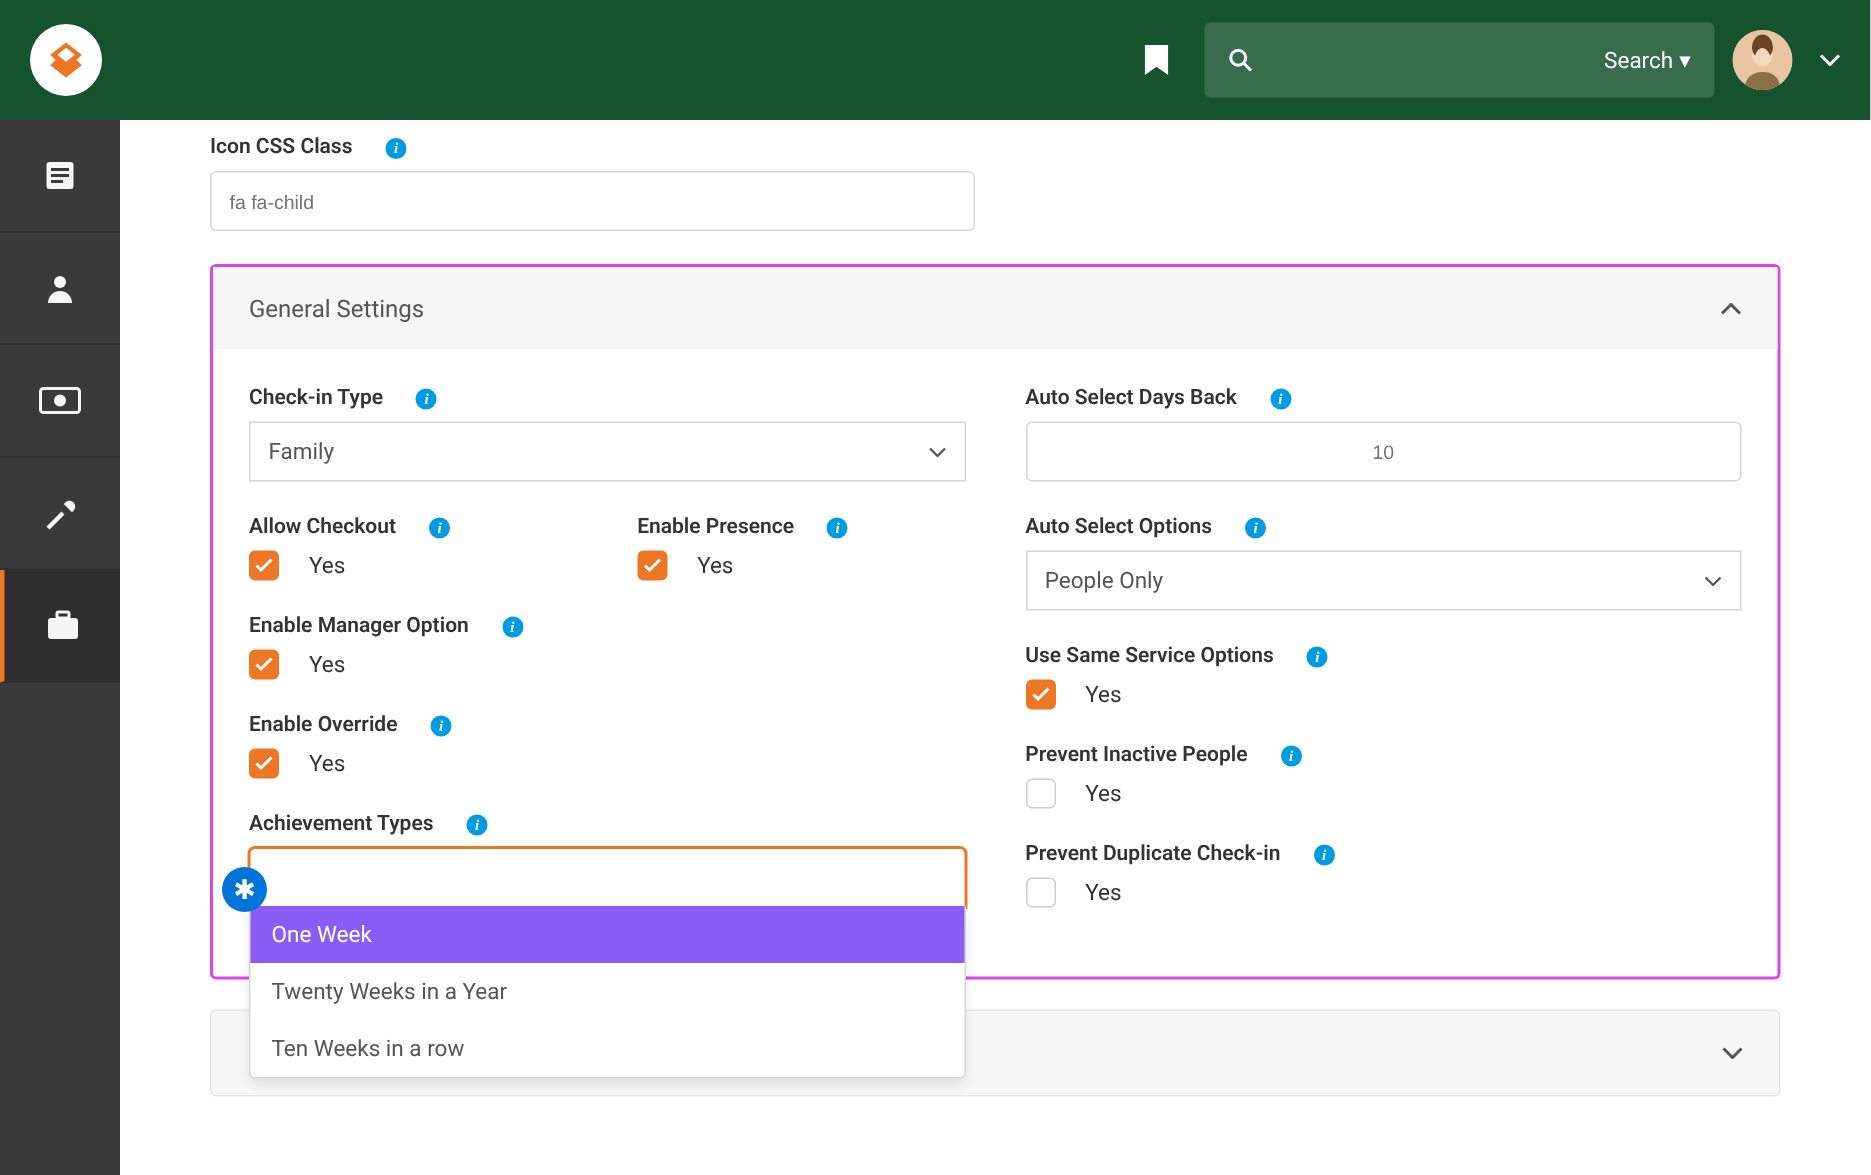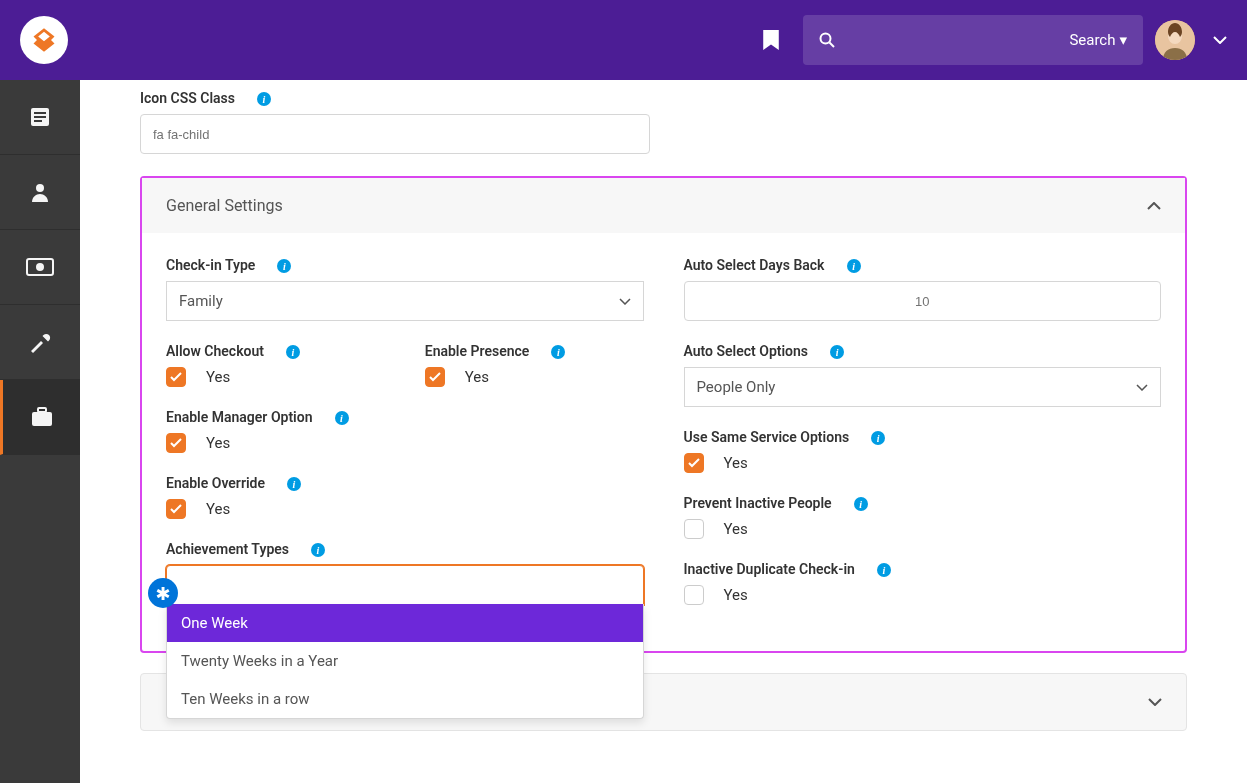--- a/index.html
+++ b/index.html
@@ -1,19 +1,19 @@
 <!DOCTYPE html>
 <html><head>
 <meta charset="utf-8">
 <style>
 * { box-sizing: border-box; margin: 0; padding: 0; }
 body { font-family: -apple-system, BlinkMacSystemFont, "Segoe UI", Roboto, Helvetica, Arial, sans-serif; background: #fff; color: #333; font-size: 14px; }
 
 
-.header { background: #4c1d95; height: 80px; display: flex; align-items: center; padding: 0 20px; gap: 12px; }
+.header { background: #14532d; height: 80px; display: flex; align-items: center; padding: 0 20px; gap: 12px; }
 .logo { width: 48px; height: 48px; background: #fff; border-radius: 50%; display: flex; align-items: center; justify-content: center; color: #ee7725; font-weight: bold; }
 .header-spacer { flex: 1; }
 .bookmark { color: #fff; font-size: 18px; padding: 0 12px; cursor: pointer; }
 .search-bar { background: rgba(255,255,255,0.15); height: 50px; width: 340px; border-radius: 4px; display: flex; align-items: center; padding: 0 16px; gap: 12px; color: #fff; }
 .search-bar input { background: transparent; border: none; outline: none; color: #fff; flex: 1; font-size: 14px; }
 .search-label { color: #fff; font-size: 15px; cursor: pointer; display: flex; align-items: center; gap: 4px; }
 .avatar { width: 40px; height: 40px; border-radius: 50%; background: linear-gradient(135deg,#e8b896,#d4a076); display:flex; align-items:center; justify-content:center; overflow:hidden; }
 .avatar svg { width:40px; height:40px; }
 .chev { color: #fff; font-size: 14px; cursor: pointer; padding-left:6px; }
 
@@ -44,21 +44,21 @@
 .check-text { font-size: 15px; color: #333; }
 
 .inner-row { display: flex; gap: 40px; }
 .inner-col { flex: 1; }
 
 .dropdown-open { position: relative; }
 .dropdown-badge { position: absolute; left: -18px; top: 13px; width: 30px; height: 30px; background: #0074d9; border-radius: 50%; color: #fff; display: flex; align-items: center; justify-content: center; font-size: 18px; z-index: 3; }
 .dropdown-input { width: 100%; height: 40px; border: 1px solid #ee7725; border-radius: 4px 4px 0 0; padding: 0 12px; font-size: 15px; background: #fff; box-shadow: 0 0 0 1px #ee7725; position: relative; z-index: 2; }
 .dropdown-list { position: absolute; top: 39px; left: 0; width: 100%; background: #fff; border: 1px solid #d6d6d6; border-top: none; border-radius: 0 0 4px 4px; box-shadow: 0 4px 8px rgba(0,0,0,0.1); z-index: 2; }
 .dropdown-item { padding: 10px 14px; font-size: 15px; color: #555; cursor: pointer; }
-.dropdown-item.selected { background: #6d28d9; color: #fff; }
+.dropdown-item.selected { background: #8b5cf6; color: #fff; }
 
 .collapsed-panel { border: 1px solid #e4e4e4; border-radius: 4px; margin-top: 20px; background: #f7f7f7; height: 58px; display: flex; align-items: center; justify-content: flex-end; padding: 0 24px; cursor: pointer; position: relative; z-index: 0; }
 
 svg { display: block; }
 </style>
 </head>
 <body>
 
 <div class="header">
   <div class="logo">
@@ -296,21 +296,21 @@
                 <span class="info-icon">i</span>
               </div>
               <div class="check-row">
                 <div class="checkbox"></div>
                 <span class="check-text">Yes</span>
               </div>
             </div>
 
             <div class="form-group">
               <div class="field-label">
-                <span>Inactive Duplicate Check-in</span>
+                <span>Prevent Duplicate Check-in</span>
                 <span class="info-icon">i</span>
               </div>
               <div class="check-row">
                 <div class="checkbox"></div>
                 <span class="check-text">Yes</span>
               </div>
             </div>
           </div>
         </div>
       </div>

